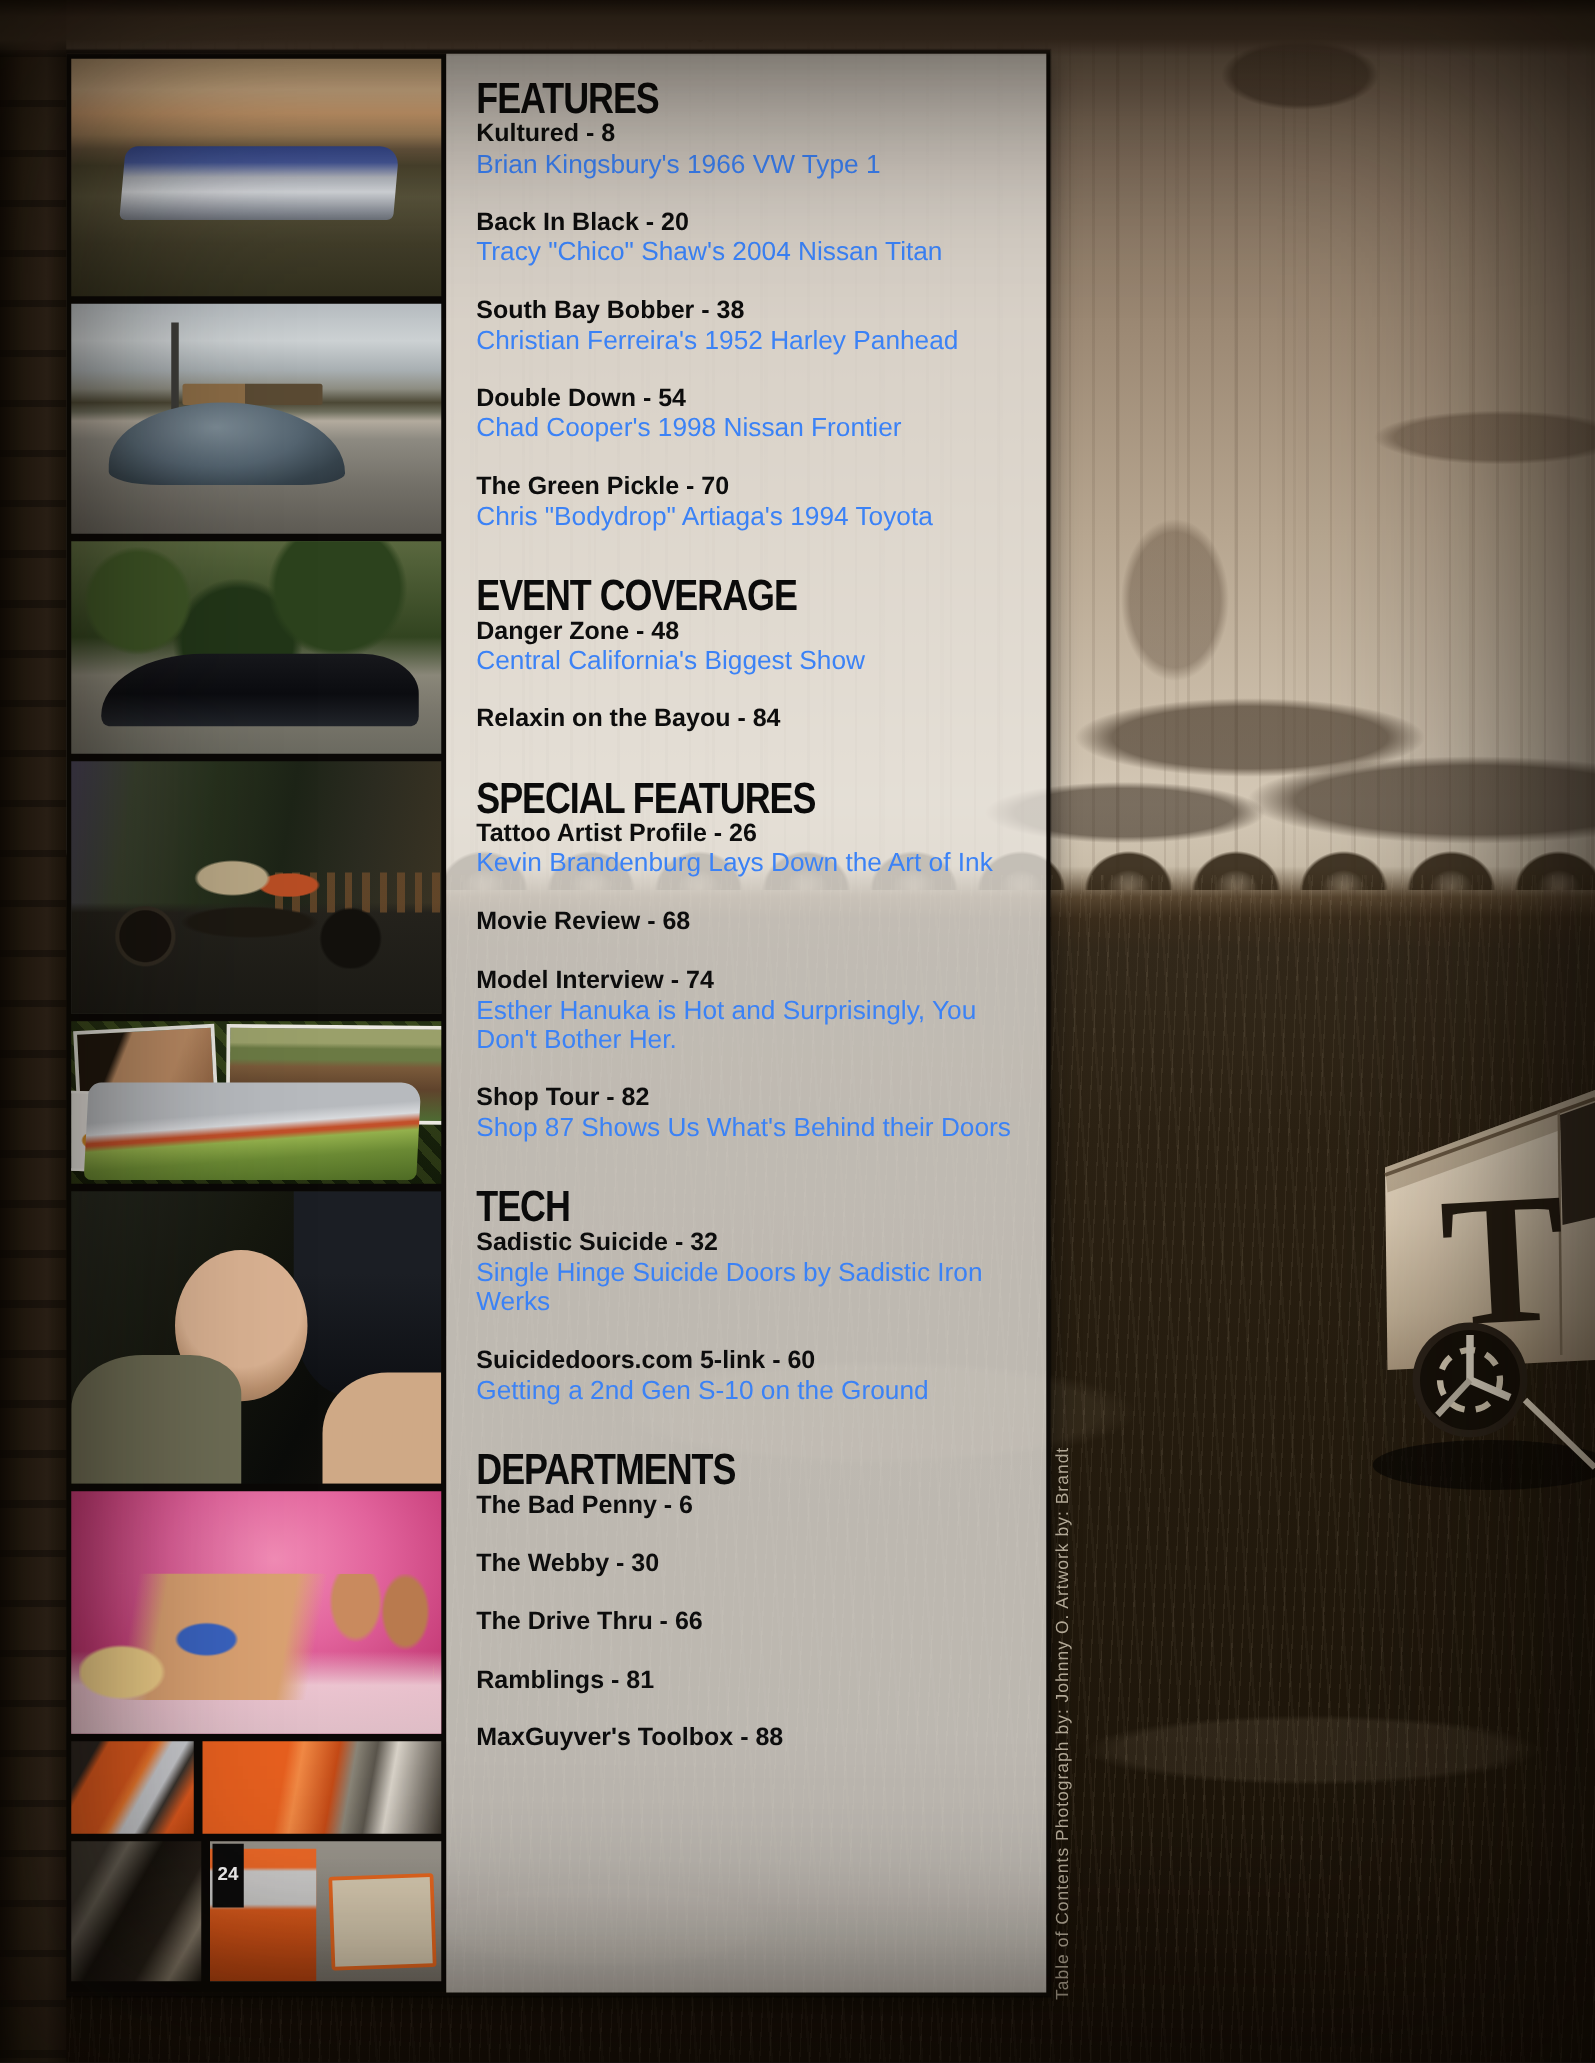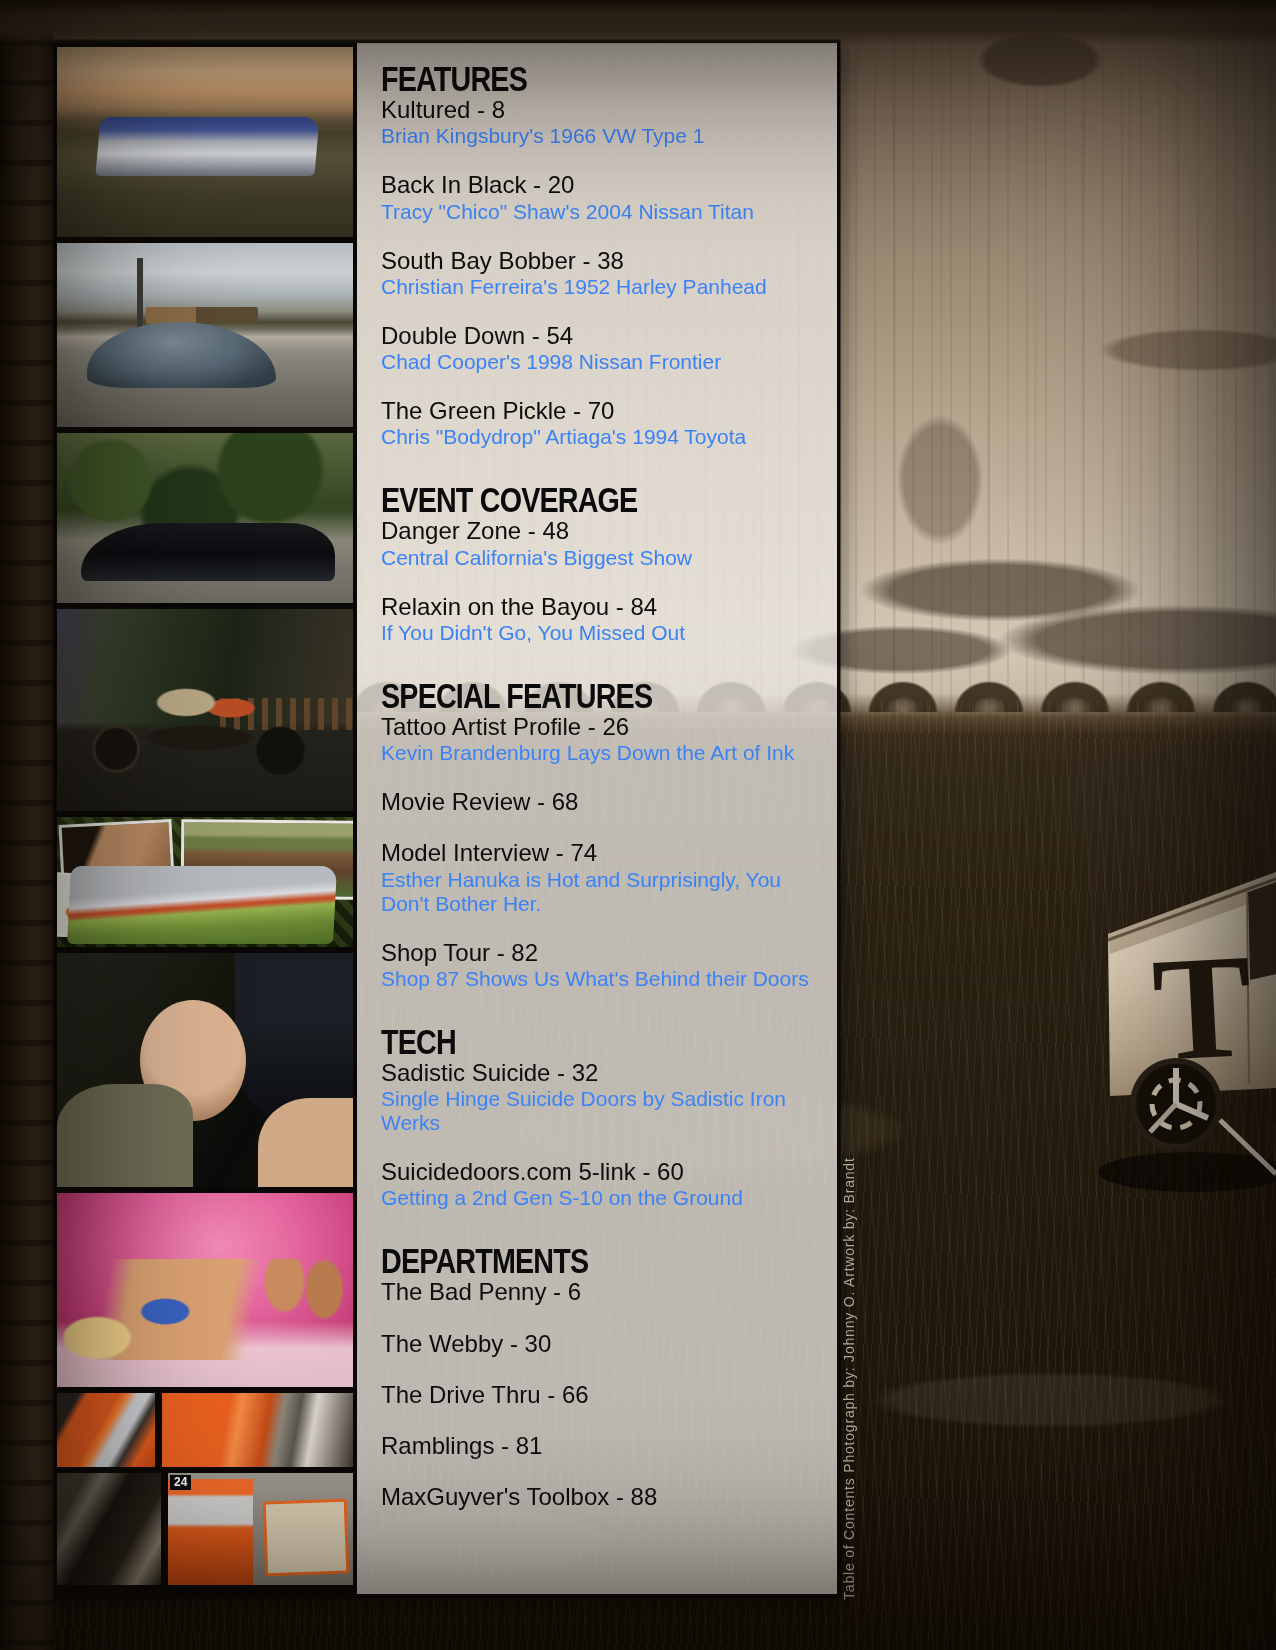--- a/index.html
+++ b/index.html
@@ -141,32 +141,32 @@
   
   .p9a{width:104px;background:linear-gradient(120deg,#3a352e 0 18%,#6b655a 28%,#17130e 44%,
       #262019 68%,#8a7f6e 84%,#1c1812 100%);}
   .p9b{flex:1;background:linear-gradient(180deg,#9a958c 0 10%,#8a857c 60%,#7b766d 100%);}
   .p9b .veh{position:absolute;left:0;top:5%;width:46%;height:95%;background:
       linear-gradient(180deg,transparent 0 14%,rgba(205,216,220,.92) 17% 42%,transparent 46%),
       linear-gradient(180deg,#f06a28 0 22%,#d85518 60%,#b84410 100%);}
   .p9b .door{position:absolute;left:52%;top:24%;width:42%;height:62%;transform:rotate(-2deg);
       background:#d9ccb2;border:3px solid #e8671f;border-radius:3px;}
   .p9b .badge{position:absolute;left:2px;top:2px;background:#0c0c0c;color:#fff;
-      font-size:12px;font-weight:bold;padding:1px 4px;line-height:1.1;}
+      font-size:15px;font-weight:bold;padding:17px 4px;line-height:1.1;}
 
   
   .text-panel{flex:1;background:rgba(233,229,223,.78);padding:18px 16px 0 24px;
       color:#0d0d0d;overflow:hidden;}
   .sec{margin:33px 0 7px;}
   .sec:first-child{margin-top:0;}
   .sec-heading{display:inline-block;font-size:35px;line-height:1;font-weight:800;
       letter-spacing:-1px;transform:scaleX(.82);transform-origin:left center;
       color:#0b0b0b;white-space:nowrap;}
   .item{margin-bottom:23px;}
-  .item-title{font-size:24px;font-weight:normal;line-height:1.18;}
+  .item-title{font-size:20px;font-weight:bold;line-height:1.18;}
   .item-desc{font-size:21px;line-height:1.14;max-width:432px;color:#3b82f6;}
   .item-desc:empty{display:none;}
 
   
   .credit{position:absolute;left:841px;top:1062px;height:538px;
       writing-mode:vertical-rl;transform:rotate(180deg);
       font-size:14px;letter-spacing:.8px;color:#b2a896;white-space:nowrap;}
 </style>
 </head>
 <body>
@@ -278,21 +278,20 @@
       </div>
 
       <div class="sec">
         <div class="sec-heading">EVENT COVERAGE</div>
         <div class="item">
           <div class="item-title">Danger Zone - 48</div>
           <div class="item-desc">Central California's Biggest Show</div>
         </div>
         <div class="item">
           <div class="item-title">Relaxin on the Bayou - 84</div>
-          <div class="item-desc">If You Didn't Go, You Missed Out</div>
         </div>
       </div>
 
       <div class="sec">
         <div class="sec-heading">SPECIAL FEATURES</div>
         <div class="item">
           <div class="item-title">Tattoo Artist Profile - 26</div>
           <div class="item-desc">Kevin Brandenburg Lays Down the Art of Ink</div>
         </div>
         <div class="item">

